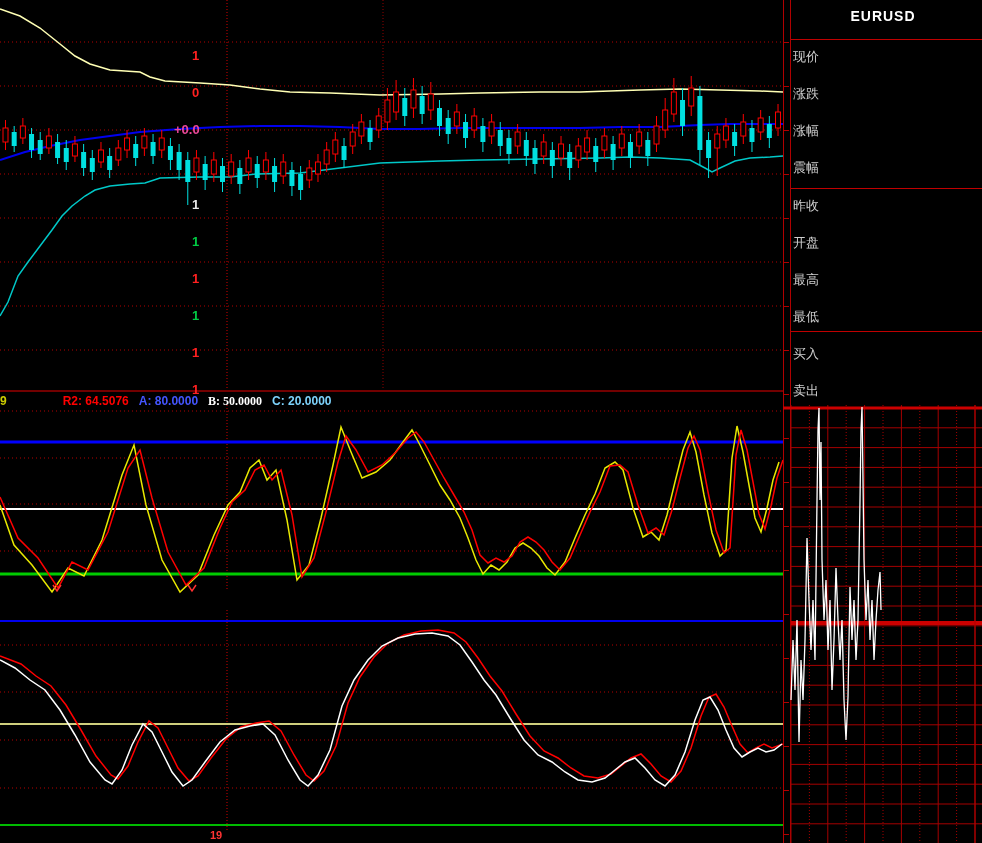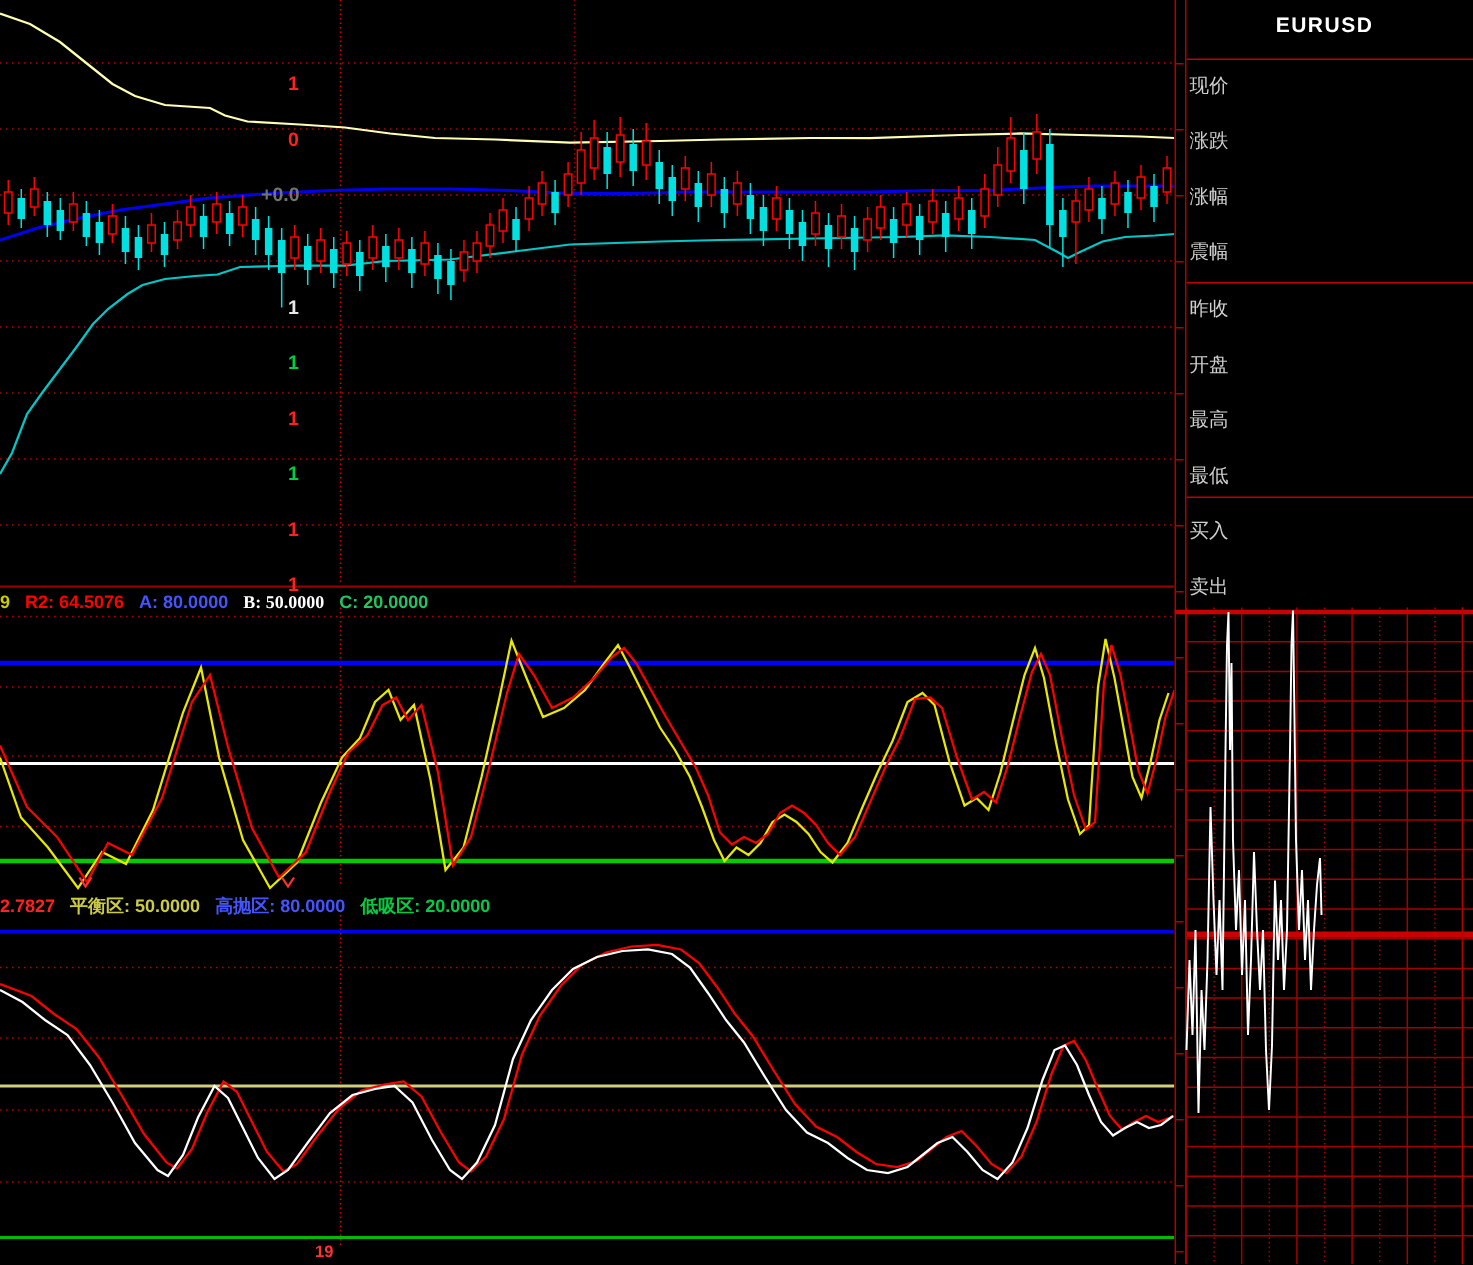--- a/index.html
+++ b/index.html
@@ -246,41 +246,40 @@
         <line x1="0" y1="788" x2="783" y2="788" stroke="#b40000" stroke-width="1" stroke-dasharray="1 3"></line>
         <line x1="227" y1="610" x2="227" y2="830" stroke="#d00000" stroke-width="1" stroke-dasharray="1 2"></line>
         <line x1="0" y1="621" x2="783" y2="621" stroke="#0000ee" stroke-width="2"></line>
         <line x1="0" y1="724" x2="783" y2="724" stroke="#cfcf7d" stroke-width="2"></line>
         <line x1="0" y1="825" x2="783" y2="825" stroke="#00bb00" stroke-width="2"></line>
         <polyline points="0,656 21,664 36,676 51,686 66,705 81,730 96,756 111,775 118,779 128,766 138,742 149,721 158,728 168,748 178,768 189,781 198,776 211,758 226,739 241,727 256,723 269,721 281,731 294,755 306,775 314,781 324,771 336,746 348,703 360,677 374,657 388,643 404,635 421,631 438,630 454,633 466,642 478,658 490,676 502,691 516,714 530,736 544,751 558,758 571,768 584,776 598,778 611,774 621,766 631,758 641,754 651,764 661,776 671,782 681,771 691,748 701,716 709,697 716,694 724,707 732,726 740,744 748,753 756,748 764,744 772,748 783,744" fill="none" stroke="#ff0000" stroke-width="1.5"></polyline>
         <polyline points="0,660 15,668 30,680 45,690 60,710 75,735 90,762 105,780 112,784 122,770 132,745 143,724 152,732 162,752 172,772 183,786 192,780 205,762 220,742 235,730 250,726 263,724 275,735 288,760 300,780 308,786 318,775 330,750 342,706 354,680 368,660 382,646 398,638 415,634 432,633 448,636 460,645 472,662 484,680 496,695 510,718 524,740 538,755 552,762 565,772 578,780 592,782 605,778 615,770 625,762 635,758 645,768 655,780 665,786 675,775 685,752 695,720 703,700 710,697 718,710 726,730 734,748 742,757 750,752 758,748 766,752 774,750 782,744" fill="none" stroke="#ffffff" stroke-width="1.5"></polyline>
       </g>
     </svg>
 
-  <div class="ind-row" id="ind-row-1" style="top: 394px;"><span style="color: rgb(204, 204, 0);">9</span><span style="color: rgb(255, 0, 0);">R2: 64.5076</span><span style="color: rgb(68, 85, 255);">A: 80.0000</span><span style="color: rgb(255, 255, 255); font-family: Liberation Serif, serif;">B: 50.0000</span><span style="color: #22c55e;">C: 20.0000</span></div>
-  <div class="ind-row" id="ind-row-2" style="top: 597px;"><span style="color: rgb(255, 32, 32);">2.7827</span><span style="color: rgb(204, 204, 68);">平衡区: 50.0000</span><span style="color: rgb(68, 85, 255);">高抛区: 80.0000</span><span style="color: rgb(0, 204, 68);">低吸区: 20.0000</span></div>
+  <div class="ind-row" id="ind-row-1" style="top: 394px;"><span style="color: rgb(204, 204, 0);">9</span><span style="color: rgb(255, 0, 0); margin-left: 46px;">R2: 64.5076</span><span style="color: rgb(68, 85, 255);">A: 80.0000</span><span style="color: rgb(255, 255, 255); font-family: Liberation Serif, serif;">B: 50.0000</span><span style="color: #7dd3fc;">C: 20.0000</span></div>
 
   <div id="axis-label-23" style="left: 210px; top: 829px; color: rgb(255, 51, 51);">19</div>
 
   <div id="right-panel">
     <div class="vborder" style="left:0"></div>
     <div class="vborder" style="left:7px"></div>
     <div id="quote-title">EURUSD</div>
     <div id="quote-rows">
         <div class="q-row" style="top: 48px;">
           <span class="q-label">现价</span>
           <span class="q-value" style="left: -601px; color: rgb(255, 32, 32);">1</span>
         </div>
         <div class="q-row" style="top: 85px;">
           <span class="q-label">涨跌</span>
           <span class="q-value" style="left: -601px; color: rgb(255, 32, 32);">0</span>
         </div>
         <div class="q-row" style="top: 122px;">
           <span class="q-label">涨幅</span>
-          <span class="q-value" style="left: -619px; color: #737373;">+0.0</span>
+          <span class="q-value" style="left: -619px; color: #ec4899;">+0.0</span>
         </div>
         <div class="q-row" style="top: 159px;">
           <span class="q-label">震幅</span>
           <span class="q-value" style="left: -601px; color: rgb(207, 207, 207);"></span>
         </div>
         <div class="q-row" style="top: 197px;">
           <span class="q-label">昨收</span>
           <span class="q-value" style="left: -601px; color: rgb(232, 232, 232);">1</span>
         </div>
         <div class="q-row" style="top: 234px;">

